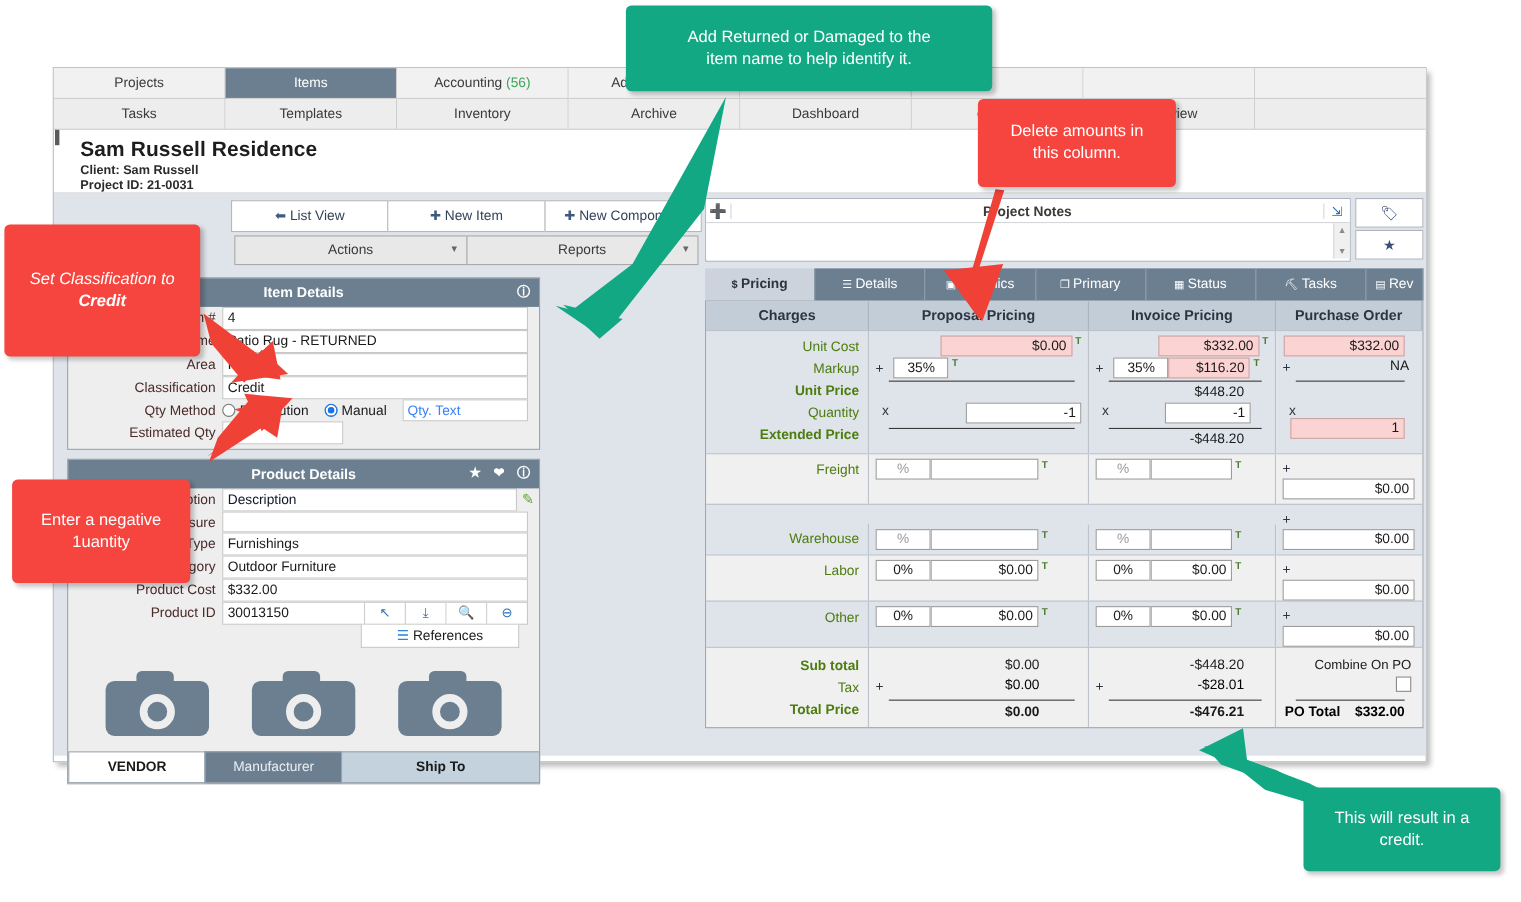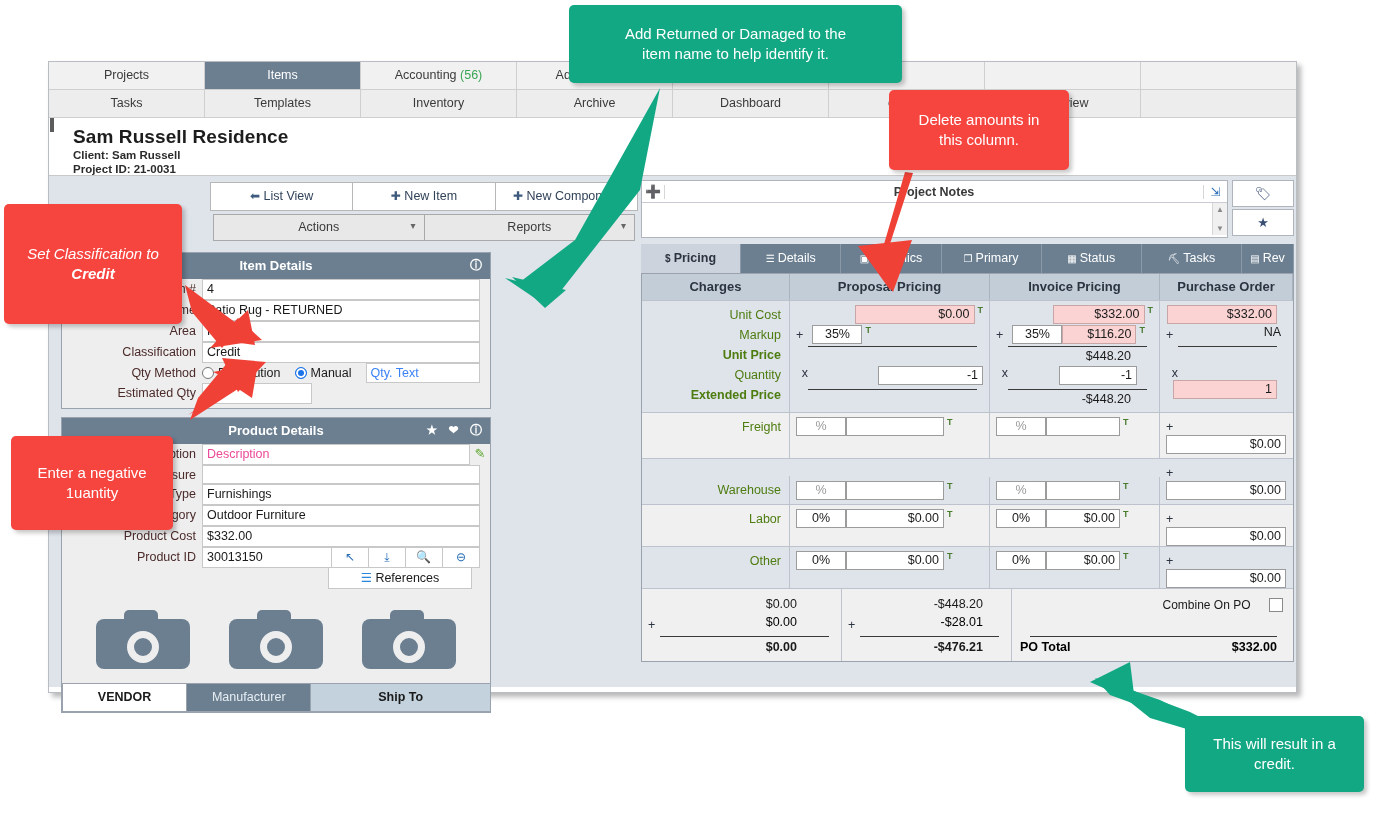--- a/index.html
+++ b/index.html
@@ -76,21 +76,21 @@
   .frow { display: flex; align-items: stretch; }
   .flabel {
     width: 140px; text-align: right; padding: 3px 6px 2px 0;
     font-size: 12.5px; color: #4b2a2a; white-space: nowrap;
   }
   .fval {
     flex: 1; background: #ffffff; border: 1px solid #c8c8c8;
     font-size: 12.5px; color: #1a1a1a; padding: 2px 4px; margin: 0 10px 0 0;
     min-height: 19px; line-height: 15px;
   }
-  .fval.ph { color: #ec4899; }
+  .fval.ph { color: #0f172a; }
   .fval.narrow { flex: 0 0 110px; margin-right: 0; }
   .radio-wrap { display: flex; align-items: center; gap: 4px; flex: 1; margin-right: 10px; }
   .radio {
     width: 12px; height: 12px; border: 1px solid #777; border-radius: 50%;
     background: #fff; display: inline-block; position: relative; flex: 0 0 auto;
   }
   .radio.on { border-color: #1a73e8; background: #1a73e8; box-shadow: inset 0 0 0 2px #fff; }
   .radio-lbl { font-size: 12.5px; color: #1a1a1a; margin-right: 10px; }
   .qty-text {
     flex: 1; background: #ffffff; border: 1px solid #c8c8c8;
@@ -561,20 +561,25 @@
             </div>
             <div class="c3 cellpad">
               <span class="inp pct">0%</span><span class="inp" style="width:74px;">$0.00</span><span class="tsup">T</span>
             </div>
             <div class="c4 cellpad">
               <span class="op">+</span><span class="inp" style="width:120px;">$0.00</span>
             </div>
           </div>
 
           <div class="pg-row band-b">
+            <div class="c1 lbl-col" style="padding-top:6px;">
+              <span class="l b">Sub total</span>
+              <span class="l">Tax</span>
+              <span class="l b">Total Price</span>
+            </div>
             <div class="c2 cellpad" style="padding-top:6px;">
               <div class="plain" style="height:20px;padding-right:38px;">$0.00</div>
               <div style="height:20px;">
                 <span class="op">+</span>
                 <span style="float:right;padding-right:38px;font-size:12.5px;">$0.00</span>
               </div>
               <div class="rule"></div>
               <div class="plain b" style="height:20px;padding-right:38px;padding-top:3px;">$0.00</div>
             </div>
             <div class="c3 cellpad" style="padding-top:6px;">

